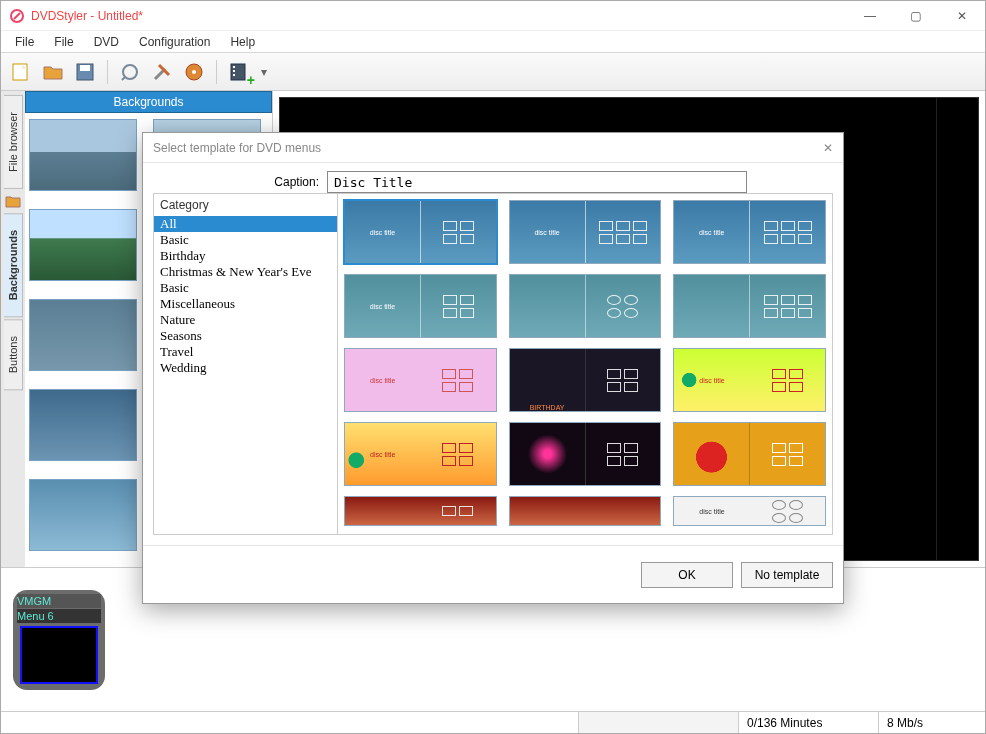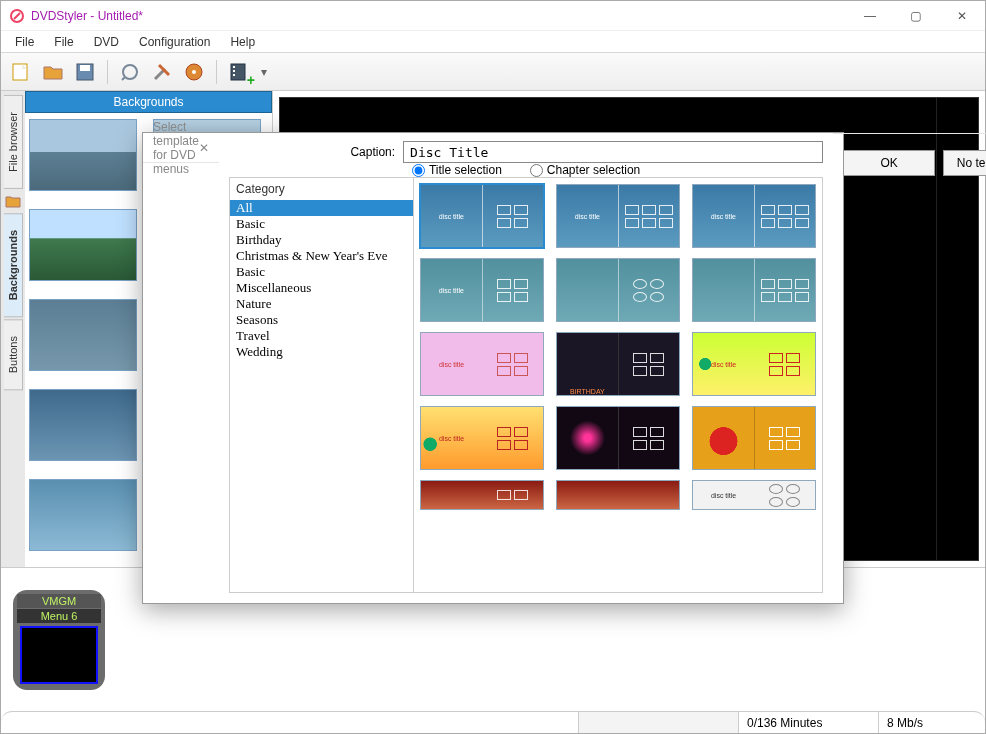--- a/index.html
+++ b/index.html
@@ -1,53 +1,53 @@
 <!DOCTYPE html>
 <html><head>
 <meta charset="utf-8">
 <style>
   * { box-sizing: border-box; margin: 0; padding: 0; }
   body { font-family: "Segoe UI", Tahoma, sans-serif; font-size: 12px; background: #fff; color: #000; overflow: hidden; width: 986px; height: 734px; }
   .window { width: 986px; height: 734px; display: flex; flex-direction: column; border: 1px solid #aaa; }
   .titlebar { height: 30px; display: flex; align-items: center; padding: 0 0 0 8px; background: #fff; border-bottom: 1px solid #eee; }
   .titlebar .icon { width: 16px; height: 16px; margin-right: 6px; }
-  .titlebar .title { flex: 1; color: #a21caf; }
+  .titlebar .title { flex: 1; color: #ef4444; }
   .win-controls { display: flex; }
   .win-btn { width: 46px; height: 29px; display: flex; align-items: center; justify-content: center; color: #555; }
   .menubar { height: 22px; display: flex; align-items: center; padding: 0 4px; background: #fff; border-bottom: 1px solid #d8d8d8; }
   .menubar span { padding: 2px 10px; color: #333; }
   .toolbar { height: 38px; display: flex; align-items: center; padding: 0 6px; gap: 4px; background: linear-gradient(#fafafa,#eee); border-bottom: 1px solid #ccc; }
   .tbtn { width: 28px; height: 28px; display: flex; align-items: center; justify-content: center; }
   .sep { width: 1px; height: 24px; background: #ccc; margin: 0 4px; }
   .main { flex: 1; display: flex; min-height: 0; }
   .tabs-left { width: 24px; background: #e8e8e8; display: flex; flex-direction: column; align-items: center; padding-top: 4px; gap: 2px; }
   .tab-left { writing-mode: vertical-rl; transform: rotate(180deg); padding: 16px 3px; border: 1px solid #bbb; border-right: none; background: #efefef; font-size: 11px; color: #333; white-space: nowrap; }
   .tab-left.active { background: #dcecf8; font-weight: bold; }
   .tab-folder { width: 22px; height: 20px; display:flex; align-items:center; justify-content:center; }
   .side-panel { width: 248px; border-right: 1px solid #ccc; display: flex; flex-direction: column; }
   .side-header { background: #2b8bd0; color: #fff; text-align: center; padding: 3px; font-size: 12px; border: 1px solid #1d6490; }
   .bg-grid { flex: 1; overflow: auto; padding: 6px 4px; display: grid; grid-template-columns: 1fr 1fr; gap: 8px; }
   .bg-thumb { width: 108px; height: 72px; border: 1px solid #7aa1c4; background: #789; }
   .preview-area { flex: 1; background: #fff; position: relative; display:flex; }
   .preview-canvas { margin: 6px; background: #000; flex:1; border:1px solid #333; display:flex; justify-content:flex-end; }
   .preview-edge { width: 42px; background:#000; border-left: 1px solid #222; }
   .bottom { height: 144px; border-top: 1px solid #ccc; display: flex; align-items: center; padding: 0 12px; gap: 20px; }
-  .menu-thumb-wrap { width: 92px; background: #6c6c6c; border-radius: 14px; padding: 4px 4px 6px 4px; text-align: center; color:#bef264; }
+  .menu-thumb-wrap { width: 92px; background: #6c6c6c; border-radius: 14px; padding: 4px 4px 6px 4px; text-align: left; color:#5eead4; }
   .menu-thumb-wrap .lab1 { font-size: 11px; background:#555; padding:1px 0; margin-bottom:1px; }
   .menu-thumb-wrap .lab2 { font-size: 11px; background:#333; padding:1px 0; margin-bottom:3px; }
   .menu-thumb { width: 78px; height: 58px; background: #000; border: 2px solid #11f; margin: 0 auto; }
   .hint { color: #444; }
-  .statusbar { height: 22px; border-top: 1px solid #ccc; display: flex; align-items: stretch; border-radius: 11px; }
+  .statusbar { height: 22px; border-top: 1px solid #ccc; display: flex; align-items: stretch; }
   .status-cell { border-right: 1px solid #ccc; display:flex; align-items:center; padding:0 8px; }
   .status-spacer { flex:1; border-right:1px solid #ccc; }
   .status-gauge { width:160px; border-right:1px solid #ccc; background:#f4f4f4; }
 
   
   .overlay { position: absolute; inset: 0; }
-  .dialog { position: absolute; left: 142px; top: 132px; width: 702px; height: 472px; background: #fff; border: 1px solid #999; box-shadow: 0 6px 24px rgba(0,0,0,.35); display:flex; flex-direction:row; }
+  .dialog { position: absolute; left: 142px; top: 132px; width: 702px; height: 472px; background: #fff; border: 1px solid #999; box-shadow: 0 6px 24px rgba(0,0,0,.35); display:flex; flex-direction:column; }
   .dlg-title { height: 30px; display: flex; align-items: center; padding: 0 10px; background: #fff; border-bottom: 1px solid #e6e6e6; color:#888; }
   .dlg-title .x { margin-left: auto; color:#888; }
   .dlg-body { flex:1; display:flex; flex-direction:column; padding: 8px 10px 10px 10px; min-height:0; }
   .dlg-row { display:flex; align-items:center; gap:8px; }
   .dlg-row .lbl { width: 166px; text-align: right; }
   .caption-input { flex: 0 0 420px; height: 22px; border:1px solid #888; padding: 2px 6px; font-family: monospace; font-size: 13px; }
   .radio-row { display:flex; gap: 28px; justify-content:center; align-items:center; }
   .radio { display:flex; align-items:center; gap:4px; font-size:12px; }
   .radio input { margin:0; }
   .body-split { flex:1; display:flex; border:1px solid #ccc; min-height:0; }
@@ -199,30 +199,20 @@
     <div class="dialog">
       <div class="dlg-title">
         <span>Select template for DVD menus</span>
         <span class="x">✕</span>
       </div>
       <div class="dlg-body">
         <div class="dlg-row">
           <span class="lbl">Caption:</span>
           <input class="caption-input" value="Disc Title" style="">
         </div>
-        <div class="radio-row">
-          <label class="radio">
-            <input type="radio" name="sel" checked="" style="">
-            <span>Title selection</span>
-          </label>
-          <label class="radio">
-            <input type="radio" name="sel" style="">
-            <span>Chapter selection</span>
-          </label>
-        </div>
 
         <div class="body-split">
           <div class="cat-pane">
             <div class="cat-label">Category</div>
             <div class="cat-list" id="catList">
                 <div class="cat-item selected">All</div>
                 <div class="cat-item">Basic</div>
                 <div class="cat-item">Birthday</div>
                 <div class="cat-item">Christmas &amp; New Year's Eve</div>
                 <div class="cat-item">Basic</div>

